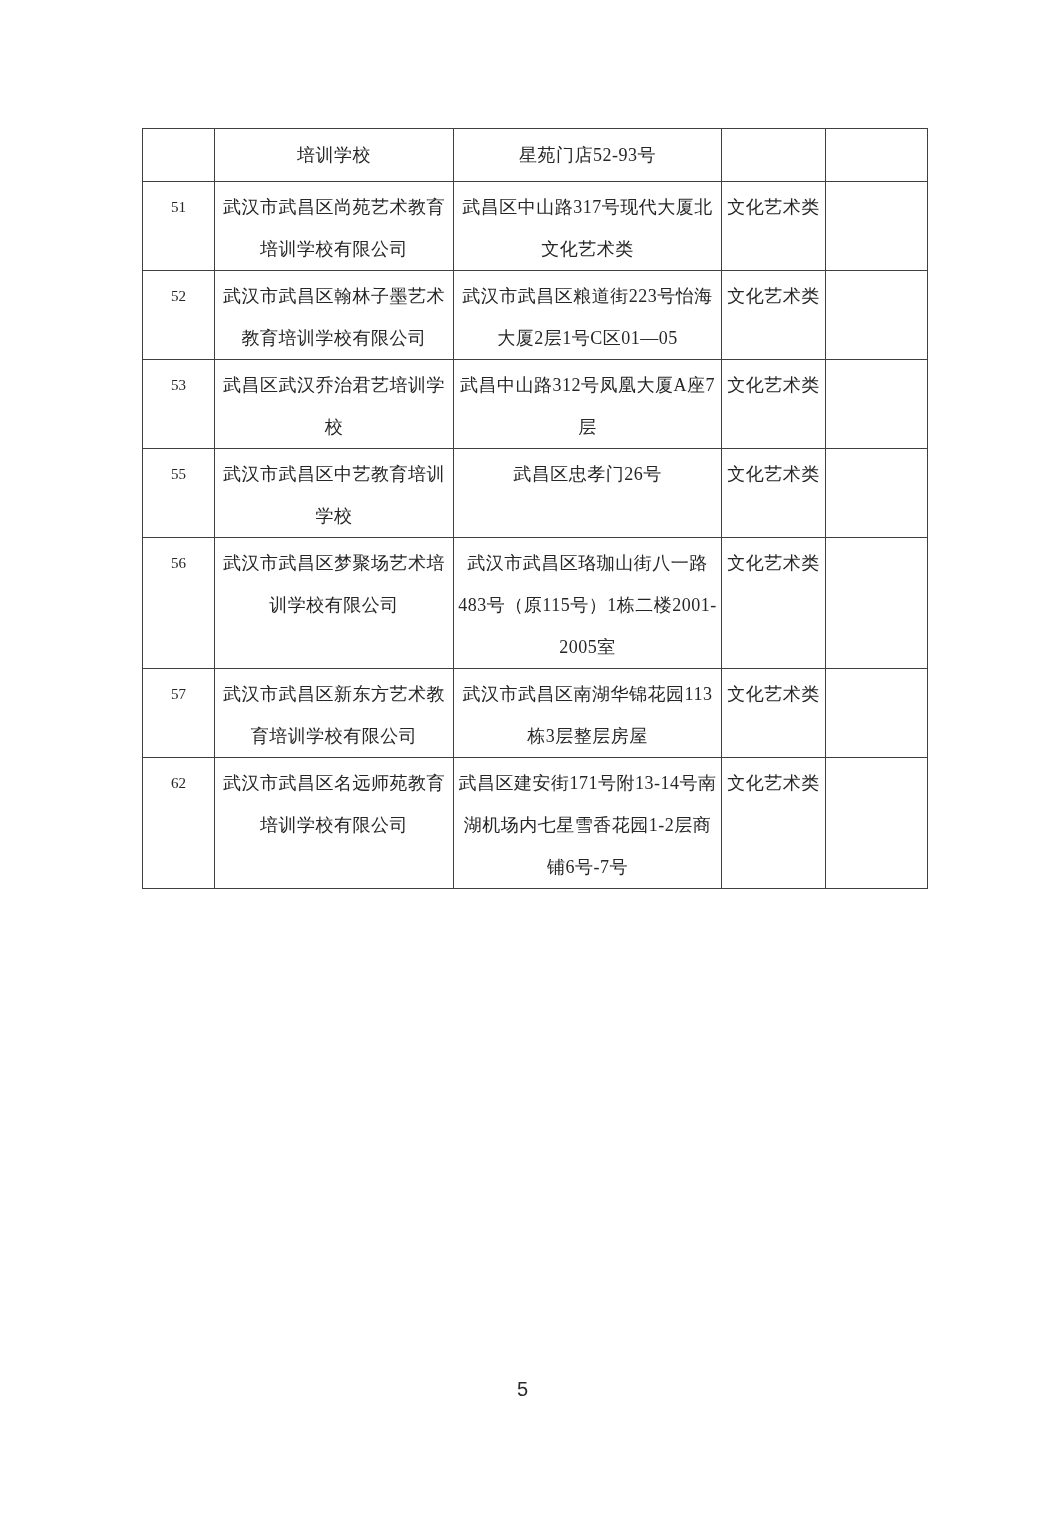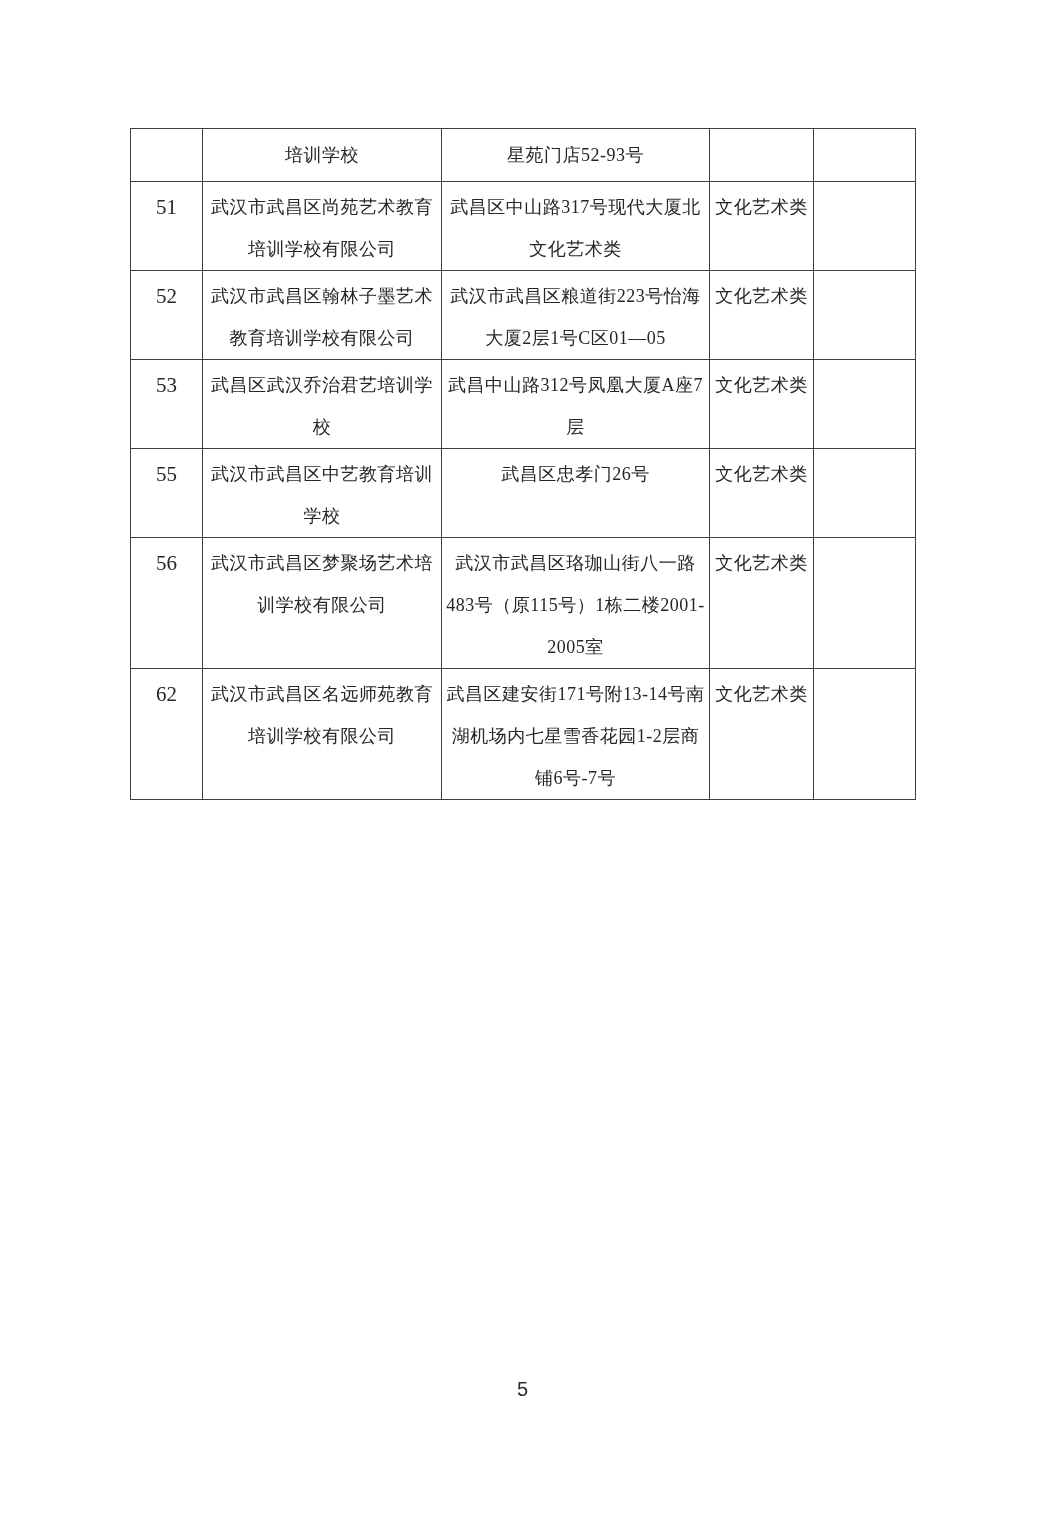--- a/index.html
+++ b/index.html
@@ -11,21 +11,21 @@
     position: relative;
     width: 1050px;
     height: 1513px;
     background: #ffffff;
     font-family: "Liberation Serif", "DejaVu Serif", serif;
     color: #262626;
     overflow: hidden;
   }
   table.doc-table {
     position: absolute;
-    left: 130px;
+    left: 142px;
     top: 128px;
     width: 785px;
     border-collapse: collapse;
     table-layout: fixed;
   }
   .doc-table col.c-no       { width: 72px;  }
   .doc-table col.c-name     { width: 239px; }
   .doc-table col.c-address  { width: 268px; }
   .doc-table col.c-category { width: 104px; }
   .doc-table col.c-note     { width: 102px; }
@@ -43,21 +43,21 @@
   .lines-1 .cellwrap { height: 40px;  }
   .lines-2 .cellwrap { height: 88px;  }
   .lines-3 .cellwrap { height: 130px; }
   tr.row-partial .cellwrap { height: 52px; padding-top: 5px; }
   .cellwrap .text-line {
     line-height: 42px;
     font-size: 18px;
     letter-spacing: 0.5px;
     white-space: nowrap;
   }
-  .col-no .text-line { font-size: 21px; letter-spacing: 0; }
+  .col-no .text-line { font-size: 15px; letter-spacing: 0; }
   .page-number {
     position: absolute;
     top: 1376px;
     left: 130px;
     width: 785px;
     text-align: center;
     font-size: 20px;
     line-height: 26px;
     font-family: "Liberation Sans", "DejaVu Sans", sans-serif;
     color: #2b2b2b;
@@ -225,20 +225,47 @@
           </td>
     <td class="col-category">
             <div class="cellwrap">
               <div class="text-line">文化艺术类</div>
             </div>
           </td>
     <td class="col-note">
             <div class="cellwrap"></div>
           </td>
   </tr>
+        <tr class="lines-2">
+    <td class="col-no">
+            <div class="cellwrap">
+              <div class="text-line">57</div>
+            </div>
+          </td>
+    <td class="col-name">
+            <div class="cellwrap">
+              <div class="text-line">武汉市武昌区新东方艺术教</div>
+              <div class="text-line">育培训学校有限公司</div>
+            </div>
+          </td>
+    <td class="col-address">
+            <div class="cellwrap">
+              <div class="text-line">武汉市武昌区南湖华锦花园113</div>
+              <div class="text-line">栋3层整层房屋</div>
+            </div>
+          </td>
+    <td class="col-category">
+            <div class="cellwrap">
+              <div class="text-line">文化艺术类</div>
+            </div>
+          </td>
+    <td class="col-note">
+            <div class="cellwrap"></div>
+          </td>
+  </tr>
         <tr class="lines-3">
     <td class="col-no">
             <div class="cellwrap">
               <div class="text-line">62</div>
             </div>
           </td>
     <td class="col-name">
             <div class="cellwrap">
               <div class="text-line">武汉市武昌区名远师苑教育</div>
               <div class="text-line">培训学校有限公司</div>

